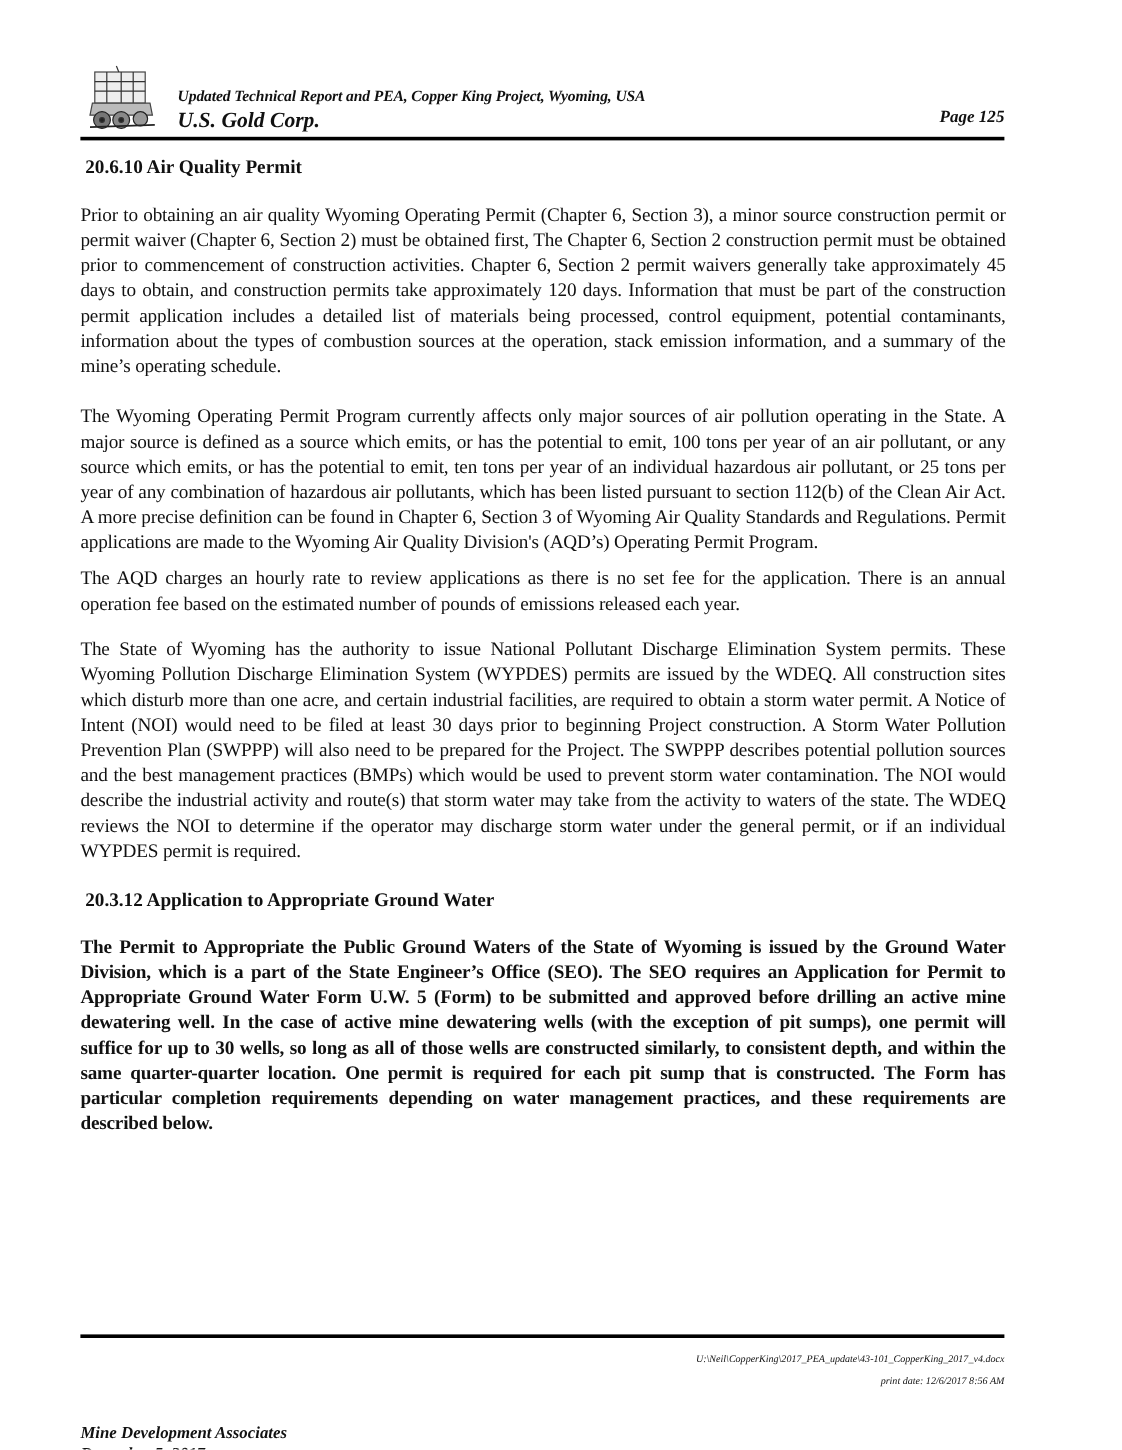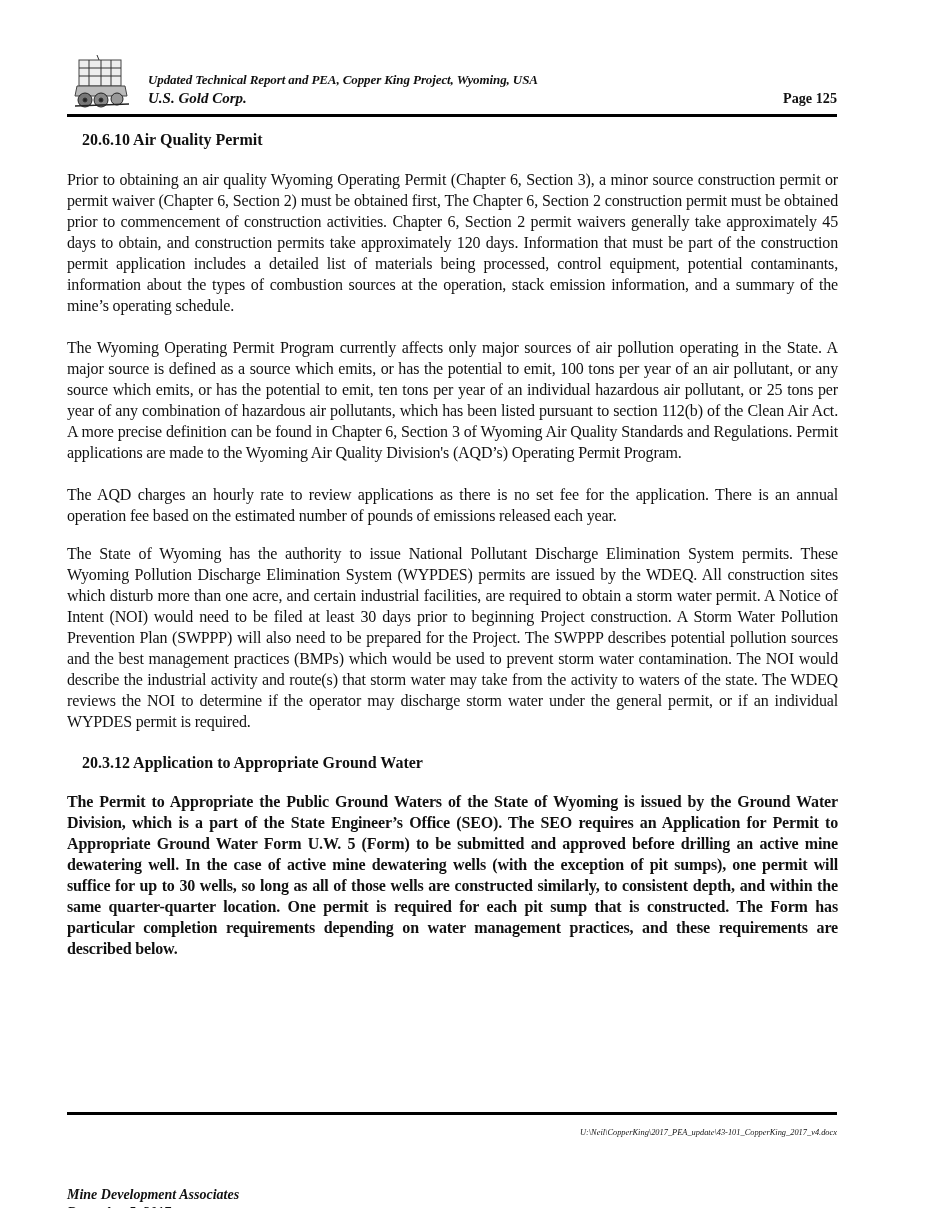--- a/index.html
+++ b/index.html
@@ -38,27 +38,28 @@
       font-size: 13px;
       letter-spacing: -0.1px;
       white-space: nowrap;
     }
     .header-company {
       position: absolute;
       left: 81px;
       top: 38px;
       font-style: italic;
       font-weight: bold;
-      font-size: 15px;
+      font-size: 18px;
       white-space: nowrap;
     }
     .header-page {
       position: absolute;
       right: 0px;
       top: 38px;
+      font-style: italic;
       font-weight: bold;
       font-size: 14.2px;
       white-space: nowrap;
     }
     .header-rule {
       position: absolute;
       left: 67px;
       top: 114px;
       width: 770px;
       height: 3px;
@@ -66,35 +67,35 @@
     }
     .content {
       position: absolute;
       left: 67px;
       top: 128px;
       width: 771px;
     }
     h2 {
       font-size: 16px;
       font-weight: bold;
-      margin: 15px;
+      margin: 4px;
       line-height: 22px;
       height: 22px;
     }
     p {
       font-size: 16px;
       line-height: 21px;
       margin: 0;
       text-align: justify;
       letter-spacing: -0.15px;
     }
     .sec1-title { margin-top: 1px; }
     .p1 { margin-top: 18px; }
     .p2 { margin-top: 21px; }
-    .p3 { margin-top: 21px; }
+    .p3 { margin-top: 9px; }
     .sec2-title { margin-top: 19px; }
     .p4 { margin-top: 17px; }
     .sec3-title { margin-top: 20px; }
     .p5 { margin-top: 17px; font-weight: bold; }
     .footer-rule {
       position: absolute;
       left: 67px;
       top: 1112px;
       width: 770px;
       height: 3px;
@@ -159,13 +160,14 @@
   <p class="p5">The Permit to Appropriate the Public Ground Waters of the State of Wyoming is issued by the Ground Water Division, which is a part of the State Engineer’s Office (SEO). The SEO requires an Application for Permit to Appropriate Ground Water Form U.W. 5 (Form) to be submitted and approved before drilling an active mine dewatering well. In the case of active mine dewatering wells (with the exception of pit sumps), one permit will suffice for up to 30 wells, so long as all of those wells are constructed similarly, to consistent depth, and within the same quarter-quarter location. One permit is required for each pit sump that is constructed. The Form has particular completion requirements depending on water management practices, and these requirements are described below.</p>
 </div>
 
 <div class="footer-rule"></div>
 <div class="footer-left">
   <div>Mine Development Associates</div>
   <div>December 5, 2017</div>
 </div>
 <div class="footer-right">
   <div>U:\Neil\CopperKing\2017_PEA_update\43-101_CopperKing_2017_v4.docx</div>
+  <div>print date: 12/6/2017 8:56 AM</div>
 </div>
 
 </body></html>

